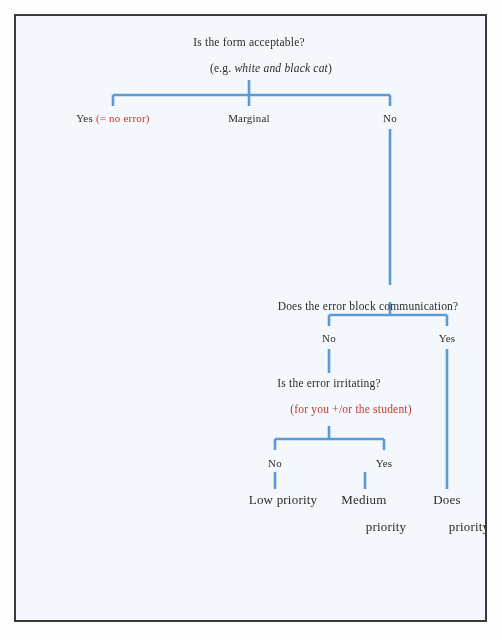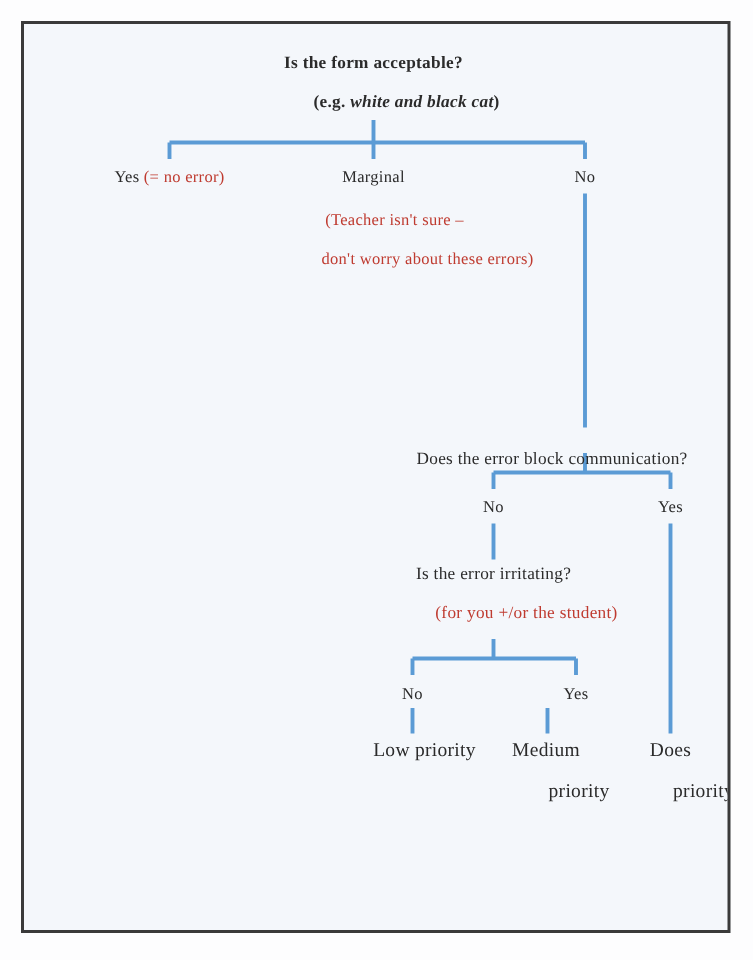--- a/index.html
+++ b/index.html
@@ -120,37 +120,33 @@
 
           <path d="M 259 423 L 368 423"></path>
           <path d="M 259 423 L 259 434"></path>
           <path d="M 368 423 L 368 434"></path>
 
           <path d="M 259 456 L 259 473"></path>
           <path d="M 349 456 L 349 473"></path>
         </g>
       </svg>
 
-      <div class="node q" style="left:233px; top:19px;font-weight:bold;">
+      <div class="node q" style="left:233px; top:19px;">
         <span>Is the form acceptable?</span>
         <span class="ln2"><span>(e.g. </span><span class="ital">white and black cat</span><span>)</span></span>
       </div>
 
       <div class="node lbl" style="left:97px; top:95px;">
         <span>Yes </span><span class="red">(= no error)</span>
       </div>
 
       <div class="node lbl" style="left:233px; top:95px;">
         <span>Marginal</span>
       </div>
 
-      <div class="node lbl red" style="left:247px; top:124px;">
-        <span>(Teacher isn't sure –</span>
-        <span class="ln2">don't worry about these errors)</span>
-      </div>
 
       <div class="node lbl" style="left:374px; top:95px;">
         <span>No</span>
       </div>
 
       <div class="node q" style="left:352px; top:283px;">
         <span>Does the error block communication?</span>
       </div>
 
       <div class="node lbl" style="left:313px; top:315px;">

